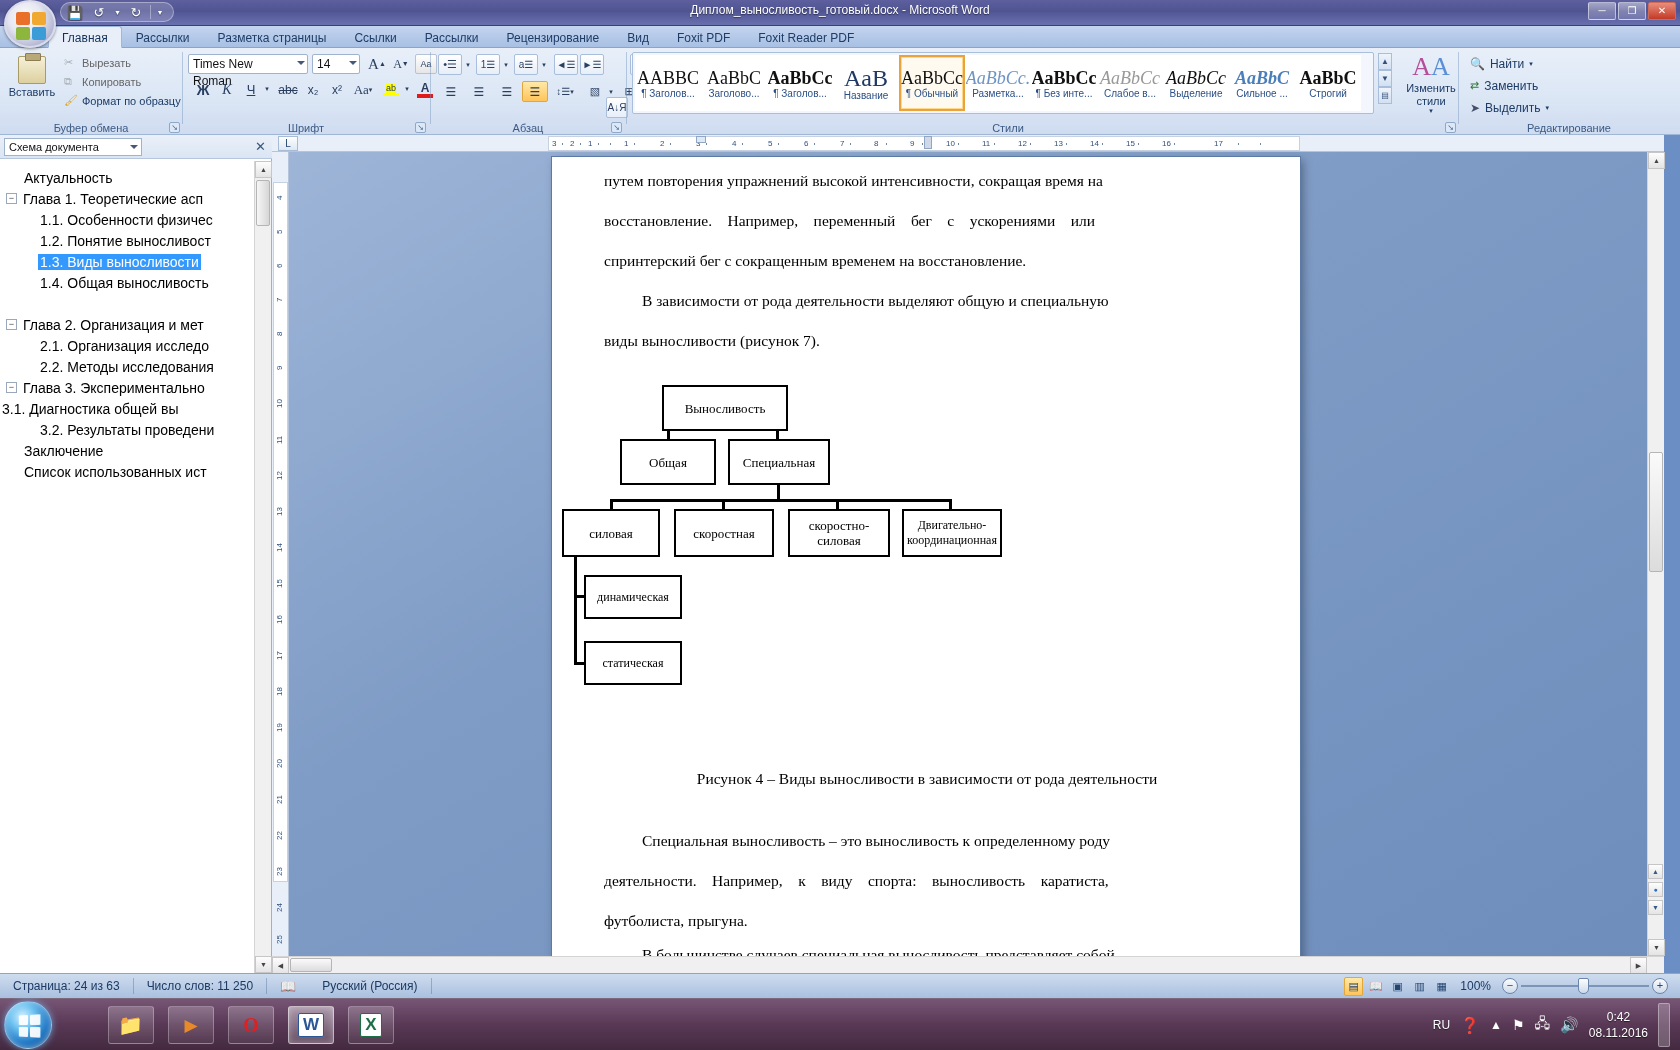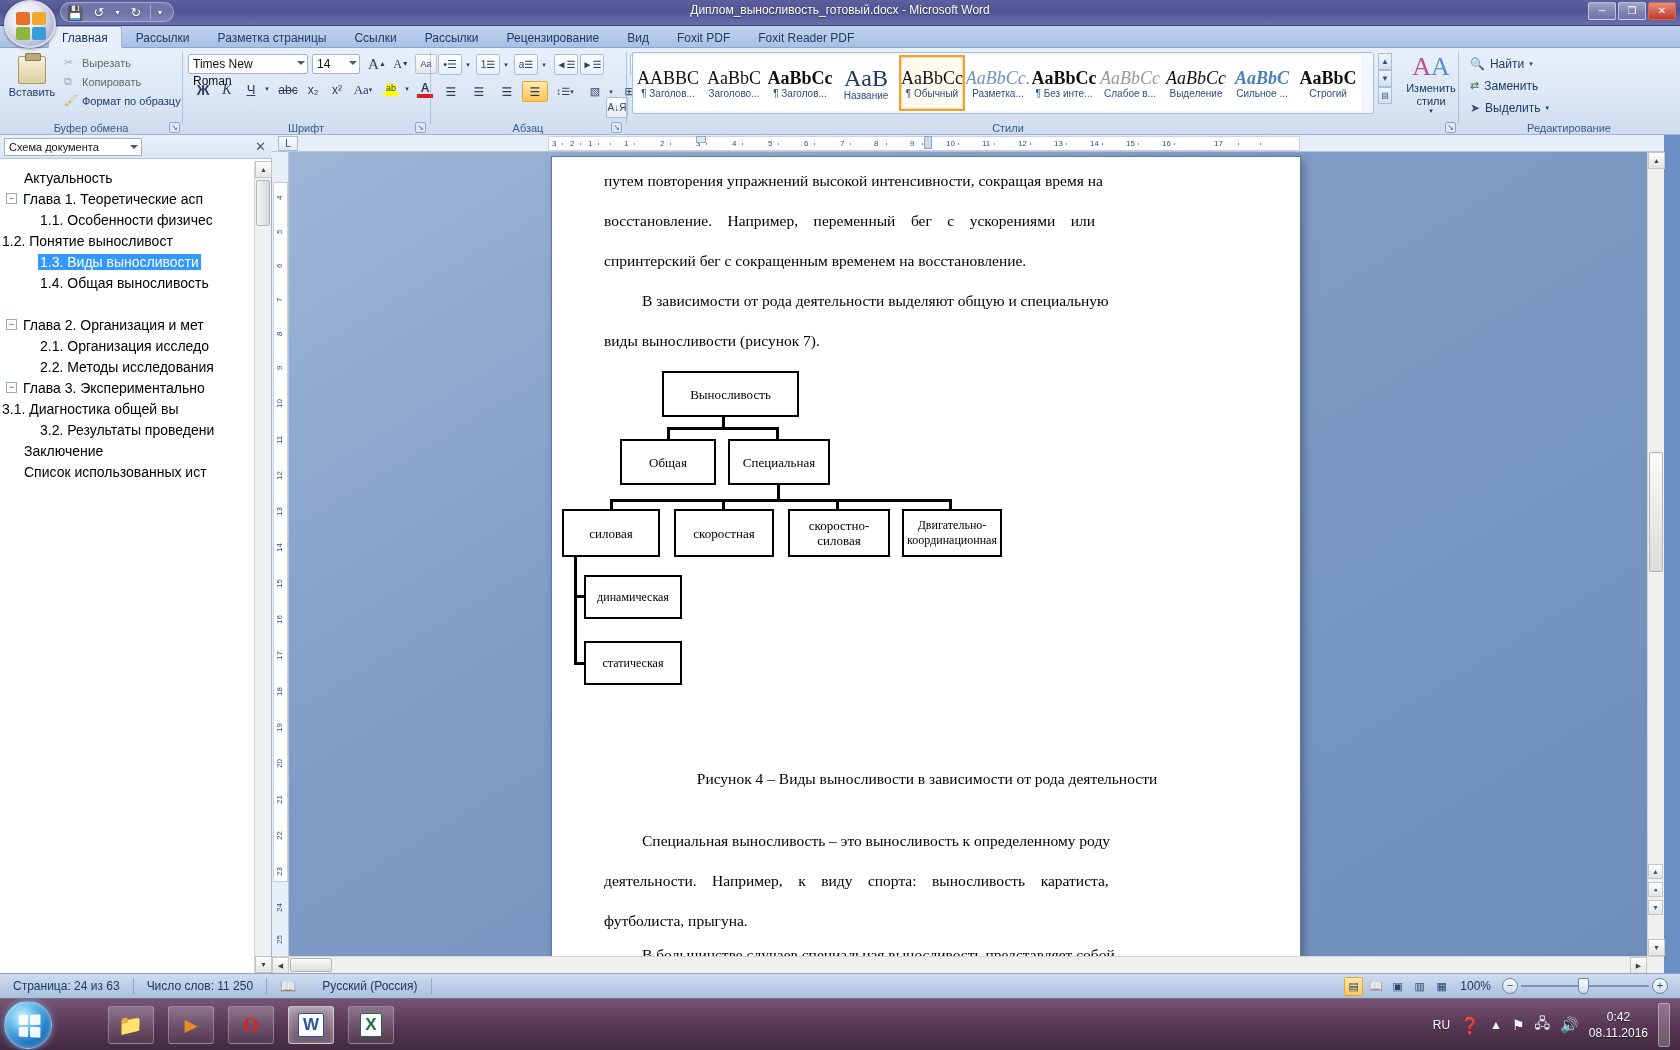--- a/index.html
+++ b/index.html
@@ -592,21 +592,21 @@
     <div class="nav-row" style="padding-left:22px">
       <span class="nav-lbl">Актуальность</span>
       </div>
     <div class="nav-row" style="padding-left:6px">
       <span class="nav-exp">−</span>
       <span class="nav-lbl">Глава 1. Теоретические асп</span>
       </div>
     <div class="nav-row" style="padding-left:38px">
       <span class="nav-lbl">1.1. Особенности физичес</span>
       </div>
-    <div class="nav-row" style="">
+    <div class="nav-row" style="padding-left:38px">
       <span class="nav-lbl">1.2. Понятие выносливост</span>
       </div>
     <div class="nav-row sel" style="padding-left:38px">
       <span class="nav-lbl">1.3. Виды выносливости</span>
       </div>
     <div class="nav-row" style="padding-left:38px">
       <span class="nav-lbl">1.4. Общая выносливость</span>
       </div>
     <div class="nav-row" style="height:21px">
       <span class="nav-lbl"></span>
@@ -744,21 +744,21 @@
       <div class="dline" style="left:58px;  top:142px; width:342px;height:3px;"></div>
       <div class="dline" style="left:58px;  top:142px; width:3px;  height:12px;"></div>
       <div class="dline" style="left:170px; top:142px; width:3px;  height:12px;"></div>
       <div class="dline" style="left:284px; top:142px; width:3px;  height:12px;"></div>
       <div class="dline" style="left:397px; top:142px; width:3px;  height:12px;"></div>
 
       <div class="dline" style="left:22px;  top:198px; width:3px;  height:110px;"></div>
       <div class="dline" style="left:22px;  top:238px; width:12px; height:3px;"></div>
       <div class="dline" style="left:22px;  top:305px; width:12px; height:3px;"></div>
 
-      <div class="dbox" style="left:110px;top:14px;width:137px;height:46px;">Выносливость</div>
+      <div class="dbox" style="left:110px;top:28px;width:126px;height:46px;">Выносливость</div>
       <div class="dbox" style="left:68px; top:82px;width:96px; height:46px;">Общая</div>
       <div class="dbox" style="left:176px;top:82px;width:102px;height:46px;">Специальная</div>
       <div class="dbox" style="left:10px; top:152px;width:98px;height:48px;">силовая</div>
       <div class="dbox" style="left:122px;top:152px;width:100px;height:48px;">скоростная</div>
       <div class="dbox" style="left:236px;top:152px;width:102px;height:48px;">скоростно-силовая</div>
       <div class="dbox" style="left:350px;top:152px;width:100px;height:48px;font-size:12px;">Двигательно-координационная</div>
       <div class="dbox" style="left:32px; top:218px;width:98px;height:44px;font-size:12px;">динамическая</div>
       <div class="dbox" style="left:32px; top:284px;width:98px;height:44px;font-size:12px;">статическая</div>
     </div>
 

